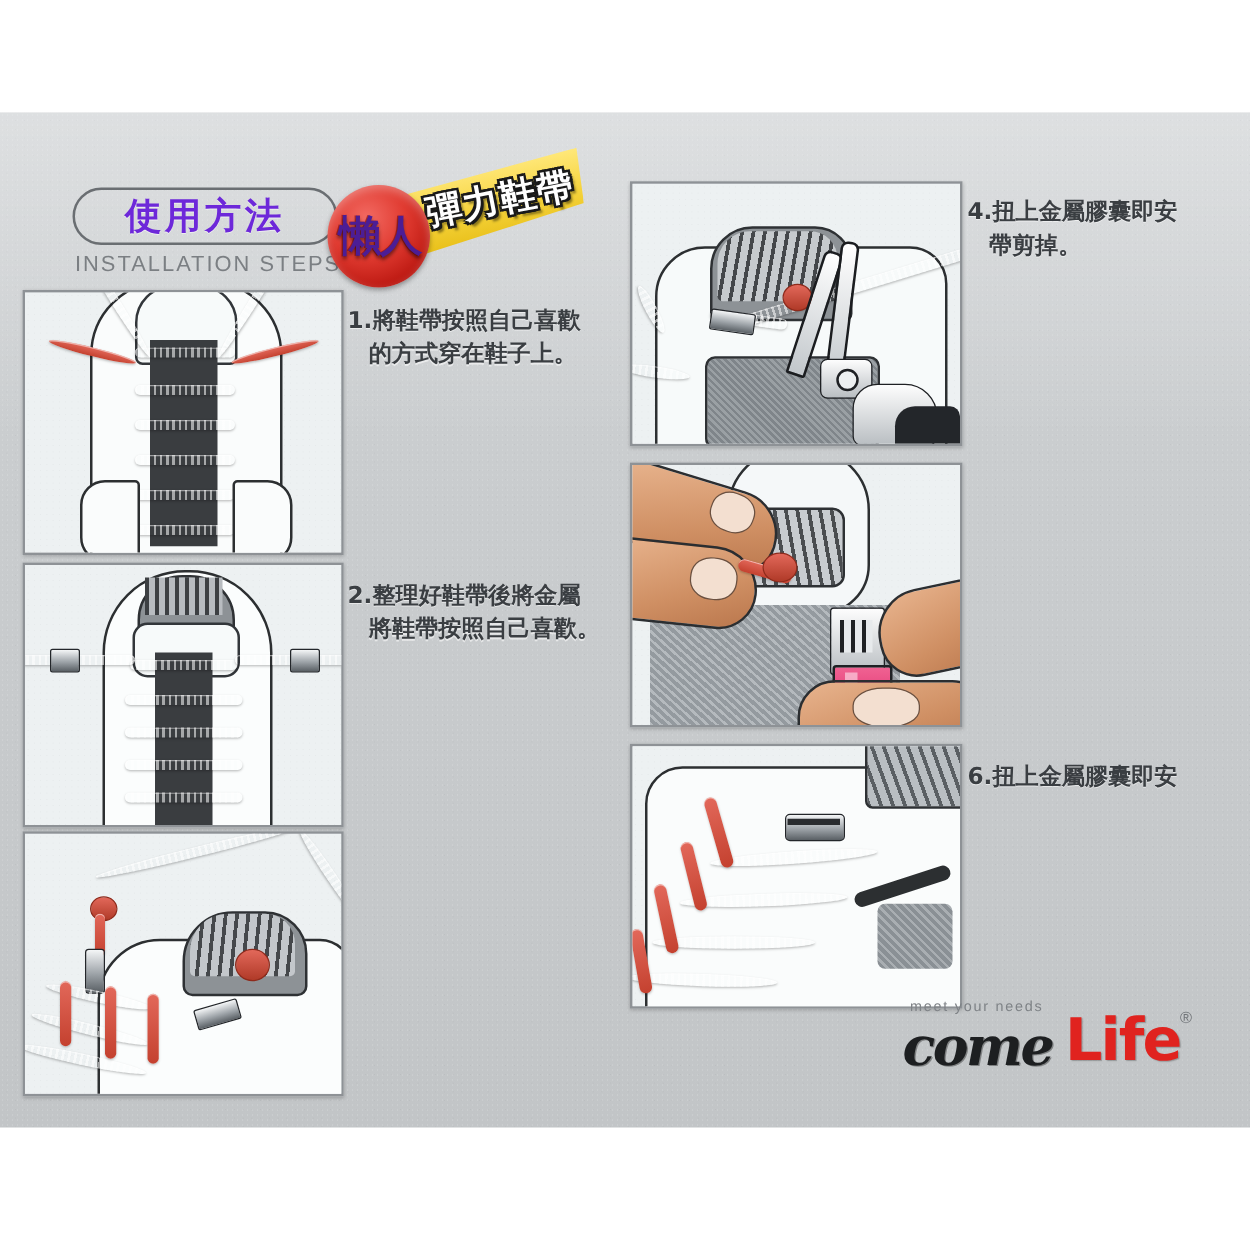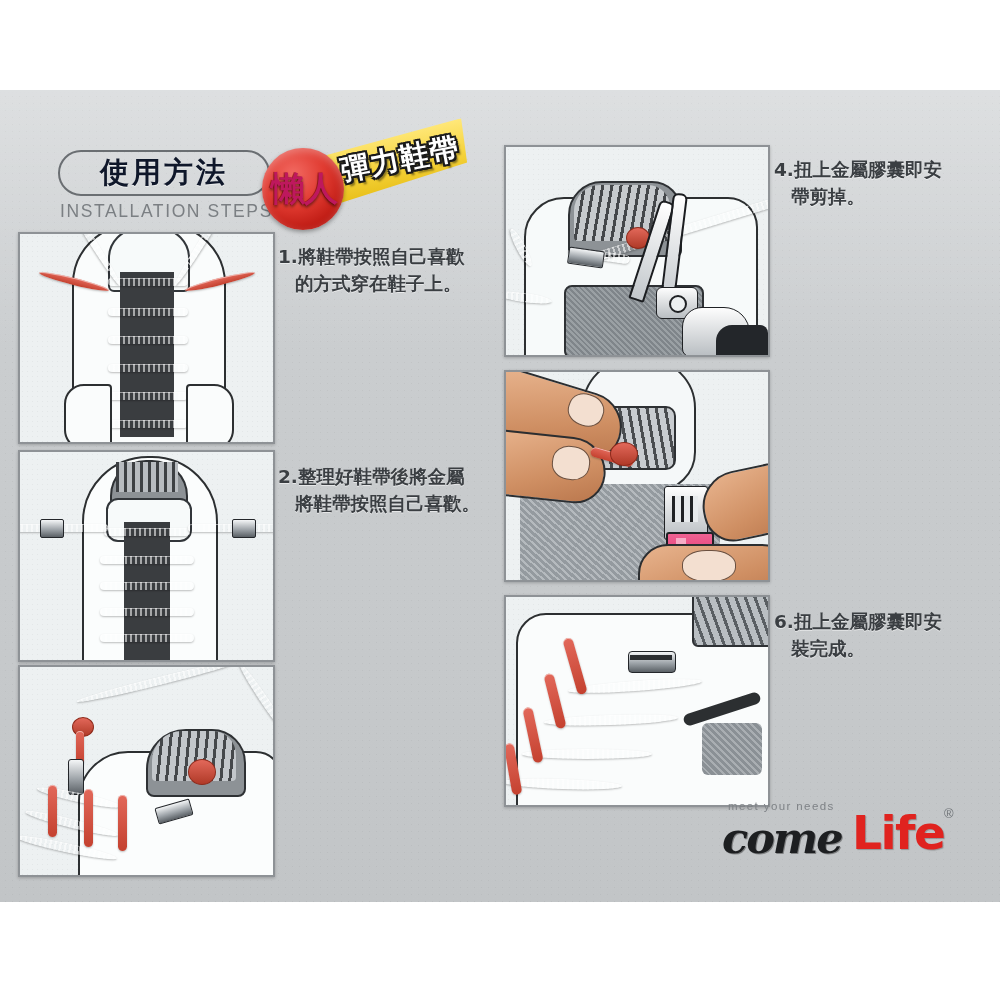--- a/index.html
+++ b/index.html
@@ -14,21 +14,21 @@
     background-image:radial-gradient(rgba(255,255,255,.35) .5px, transparent .6px),
                      radial-gradient(rgba(0,0,0,.05) .5px, transparent .6px);
     background-size:4px 4px, 7px 7px;background-position:0 0, 2px 3px;opacity:.8;}
   #sheet-shine{position:absolute;left:0;top:0;width:1000px;height:260px;
     background:linear-gradient(180deg,rgba(255,255,255,.30),rgba(255,255,255,0));pointer-events:none;}
 
   
   #hdr{position:absolute;left:58px;top:150px;}
   #hdr-pill{position:relative;width:212px;height:46px;border:2.5px solid #6a6e72;
     border-radius:26px;box-sizing:border-box;display:flex;align-items:center;justify-content:center;}
-  #hdr-pill-txt{font-size:29px;font-weight:700;color:#0f172a;letter-spacing:3px;
+  #hdr-pill-txt{font-size:29px;font-weight:700;color:#6d28d9;letter-spacing:3px;
     font-family:"DejaVu Sans","Liberation Sans",sans-serif;text-shadow:0 1px 0 rgba(255,255,255,.55);}
   #hdr-sub{margin-top:5px;margin-left:2px;font-size:17.5px;letter-spacing:1.6px;color:#7b7f83;
     font-weight:400;font-family:"Liberation Sans",sans-serif;}
 
   
   #badge{position:absolute;left:262px;top:126px;width:205px;height:104px;}
   #badge-ribbon{position:absolute;left:56px;top:6px;width:150px;height:62px;
     background:linear-gradient(180deg,#ffe87a 0%,#f5d33c 55%,#e8bf18 100%);
     transform:rotate(-11deg) skewX(-9deg);
     clip-path:polygon(0% 18%,97% 0%,100% 72%,4% 100%);
@@ -39,21 +39,21 @@
     color:#fff;letter-spacing:1px;
     text-shadow:-2px 0 0 #1a1a1a,2px 0 0 #1a1a1a,0 -2px 0 #1a1a1a,0 2px 0 #1a1a1a,
                  -2px -2px 0 #1a1a1a,2px 2px 0 #1a1a1a,2px -2px 0 #1a1a1a,-2px 2px 0 #1a1a1a,
                  3px 4px 2px rgba(0,0,0,.45);white-space:nowrap;}
   #badge-circle{position:absolute;left:0px;top:22px;width:82px;height:82px;border-radius:50%;
     background:radial-gradient(circle at 38% 32%,#f26a62 0%,#e03a30 42%,#b9160f 78%,#8d0b06 100%);
     box-shadow:0 2px 4px rgba(0,0,0,.35), inset 0 3px 8px rgba(255,255,255,.35);}
   #badge-circle-txt{position:absolute;left:2px;top:30px;width:80px;height:66px;
     display:flex;align-items:center;justify-content:center;
     font-family:Liberation Mono, monospace;font-weight:700;font-size:34px;
-    color:#be185d;letter-spacing:-1px;
+    color:#4c1d95;letter-spacing:-1px;
     text-shadow:0 2px 3px rgba(0,0,0,.5),-1px 0 0 rgba(140,10,6,.6);white-space:nowrap;}
 
   
   .panel{position:absolute;border:2px solid #8e9296;background:#eceff0;overflow:hidden;
     box-shadow:0 1px 3px rgba(0,0,0,.22), inset 0 0 0 1px rgba(255,255,255,.45);}
   .scene{position:absolute;inset:0;background:#edf1f2;}
 
   
   .tex{position:absolute;inset:0;
     background-image:radial-gradient(rgba(0,0,0,.06) .6px,transparent .7px);
@@ -298,21 +298,20 @@
       <div class="lace" style="left:2px;top:146px;width:10px;height:52px;border-radius:6px;transform:rotate(-10deg);"></div>
 
       <div style="position:absolute;left:176px;top:106px;width:80px;height:12px;background:#2c2f31;
         border-radius:6px;transform:rotate(-18deg);"></div>
       <div style="position:absolute;left:196px;top:126px;width:60px;height:52px;
         background:repeating-linear-gradient(45deg,#a9aeb2 0 2px,#8a9095 2px 5px);border-radius:6px;"></div>
     </div>
   </div>
   <div class="step" style="left:774px;top:608px;">
     <span class="num">6.</span><span>扭上金屬膠囊即安</span>
-    <span class="body">裝完成。</span>
   </div>
 
   <div id="brand">
     <div id="brand-tag">meet your needs</div>
     <div id="brand-life">Life</div>
     <div id="brand-come">come</div>
     <div id="brand-reg">®</div>
   </div>
 
 </div>

